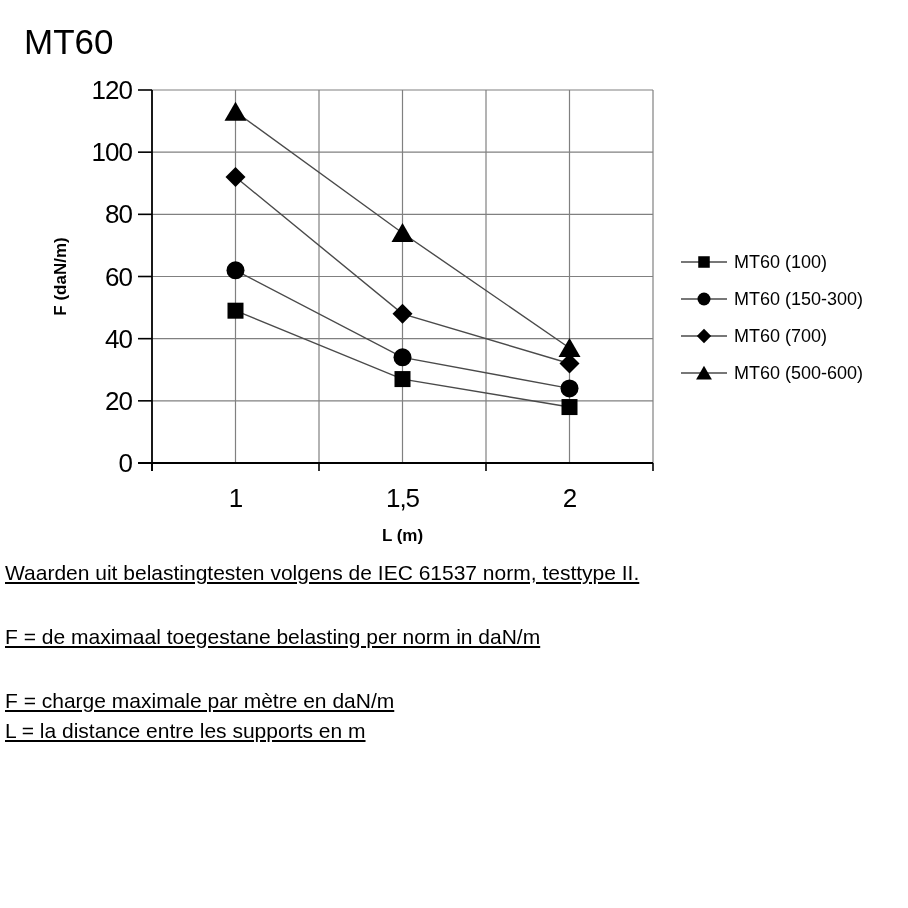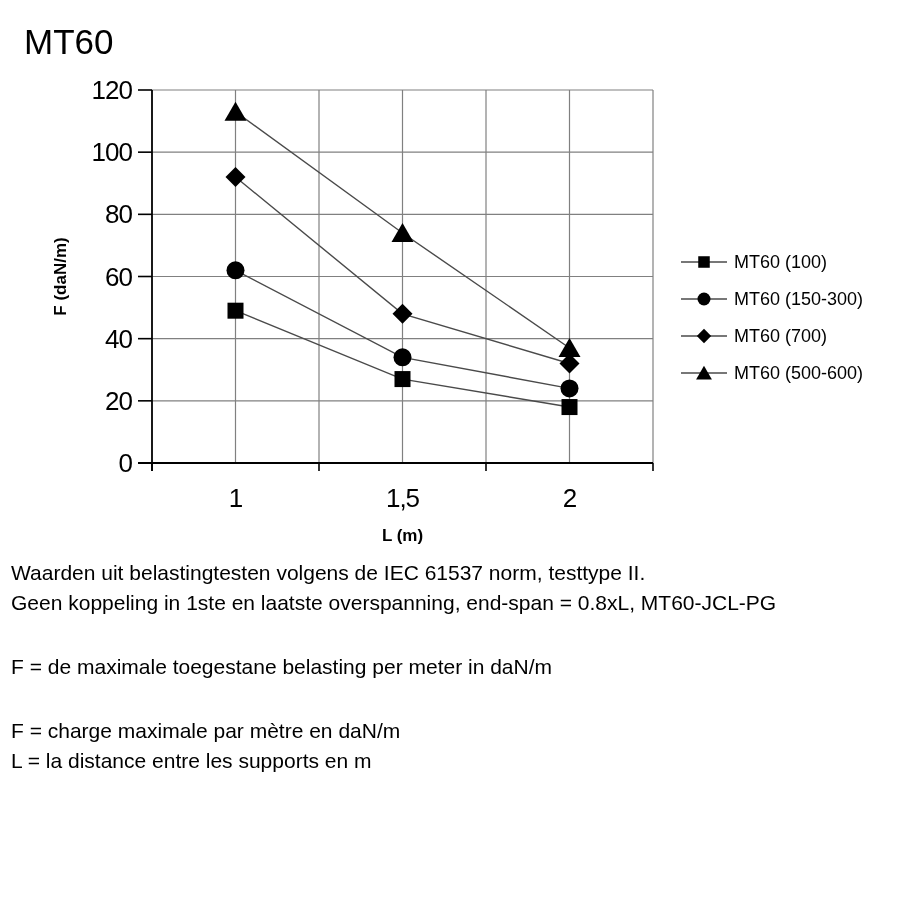--- a/index.html
+++ b/index.html
@@ -64,21 +64,22 @@
   }
   #notes {
     position: absolute;
     left: 5px;
     top: 558px;
     width: 900px;
     font-size: 21px;
     line-height: 30px;
   }
   #notes p {
-    margin: 0 0 34px 6px;
+    margin: 0 0 34px 0;
+    text-decoration: underline;
   }
   #notes p:last-child {
     margin-bottom: 0;
   }
 </style>
 </head>
 <body>
 
 <div id="page">
 
@@ -167,24 +168,23 @@
           <line x1="0" y1="10" x2="46" y2="10" stroke="#4a4a4a" stroke-width="1.4"></line>
           <polygon points="23,2.8000000000000007 30.92,16.48 15.08,16.48" fill="#000000"></polygon>
         </svg>
         <span class="legend-label">MT60 (500-600)</span>
       </div>
     </div>
 
   <div id="notes">
     <p>
       <span>Waarden uit belastingtesten volgens de IEC 61537 norm, testtype II.</span><br>
-      <span>Geen koppeling in 1ste en laatste overspanning, end-span = 0.8xL, MT60-JCL-PG</span>
     </p>
     <p>
-      <span>F = de maximale toegestane belasting per meter in daN/m</span><br>
+      <span>F = de maximaal toegestane belasting per norm in daN/m</span><br>
     </p>
     <p>
       <span>F = charge maximale par mètre en daN/m</span><br>
       <span>L = la distance entre les supports en m</span>
     </p>
   </div>
 
 </div>
 
 </body></html>

